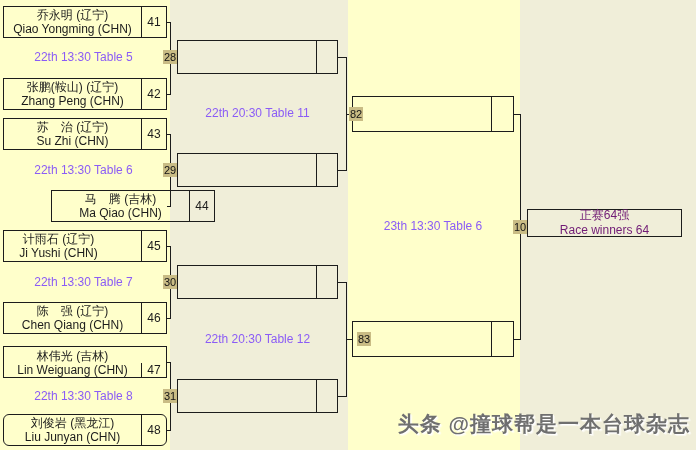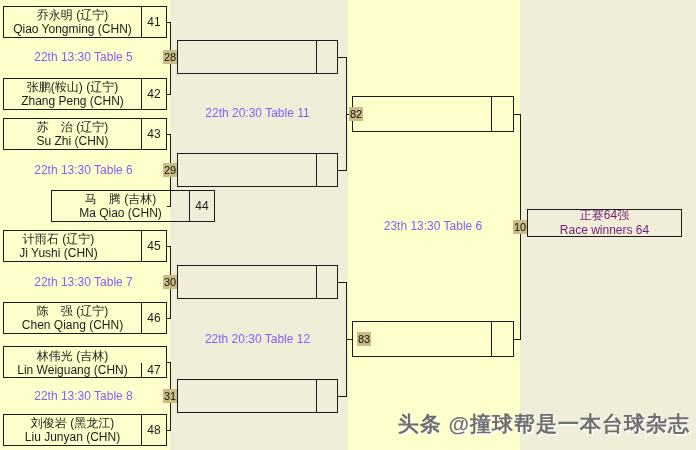--- a/index.html
+++ b/index.html
@@ -90,21 +90,21 @@
     </div>
     <div class="pseed">46</div>
   </div>
   <div class="pbox" style="top:346px;align-items:flex-end;">
     <div class="pname">
       <span>林伟光 (吉林)</span>
       <span>Lin Weiguang (CHN)</span>
     </div>
     <div class="pseed">47</div>
   </div>
-  <div class="pbox" style="top:414px;">
+  <div class="pbox" style="top:414px;border-radius:6px;">
     <div class="pname">
       <span>刘俊岩 (黑龙江)</span>
       <span>Liu Junyan (CHN)</span>
     </div>
     <div class="pseed">48</div>
   </div>
 
   <div class="mlabel" style="left:0;width:167px;top:50px;">22th 13:30 Table 5</div>
   <div class="mlabel" style="left:0;width:167px;top:163px;">22th 13:30 Table 6</div>
   <div class="mlabel" style="left:0;width:167px;top:275px;">22th 13:30 Table 7</div>

